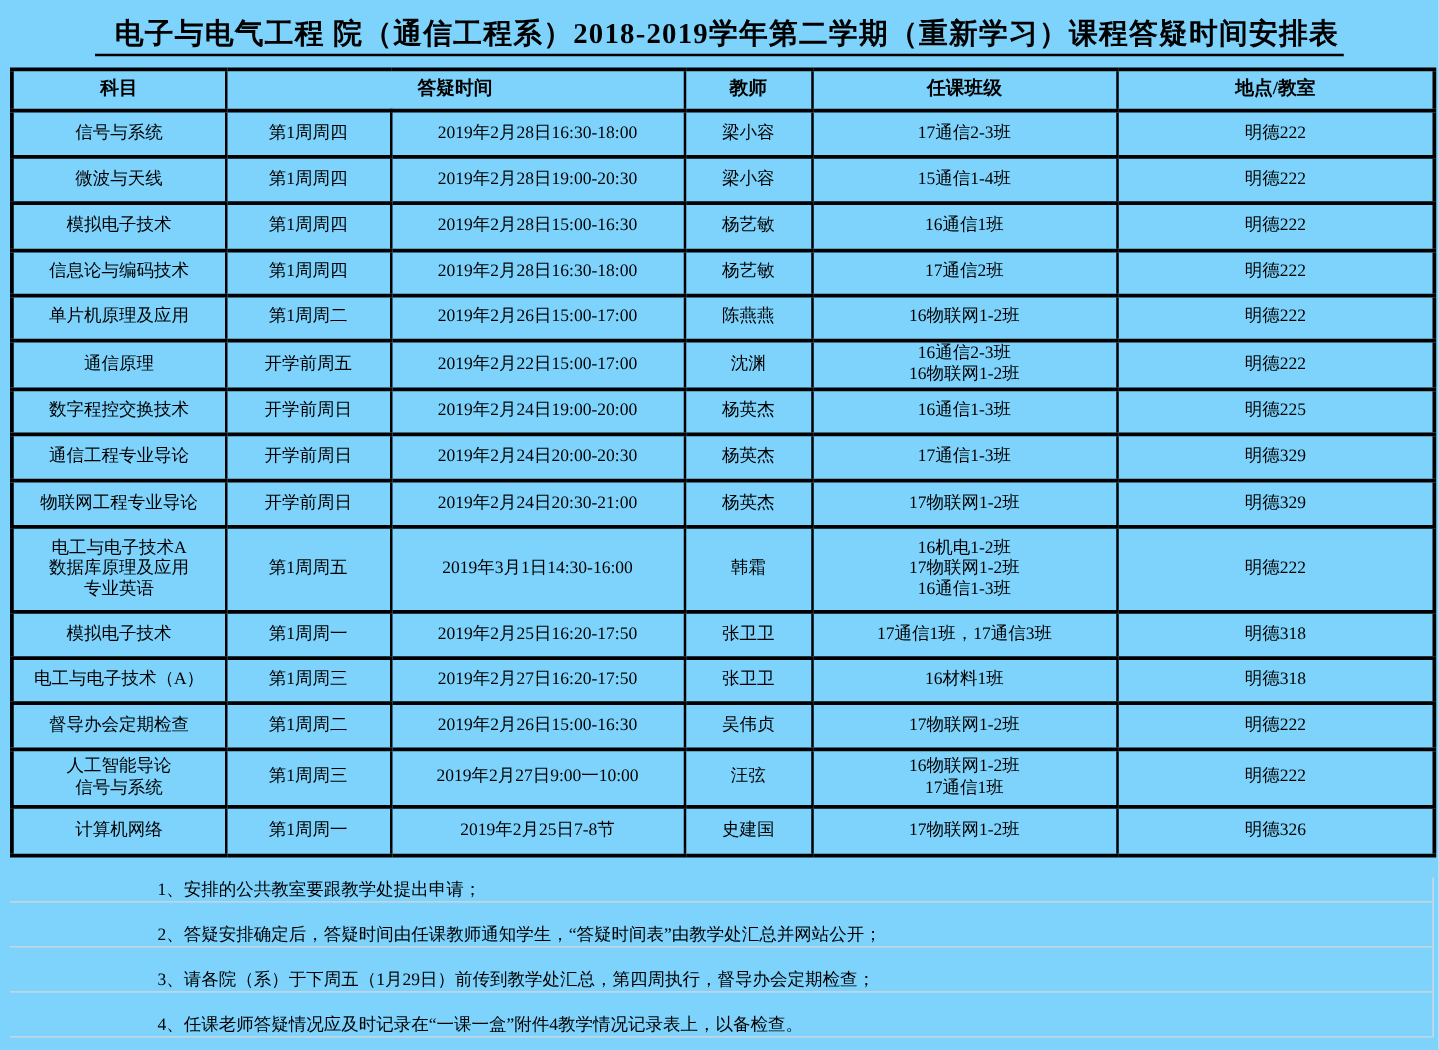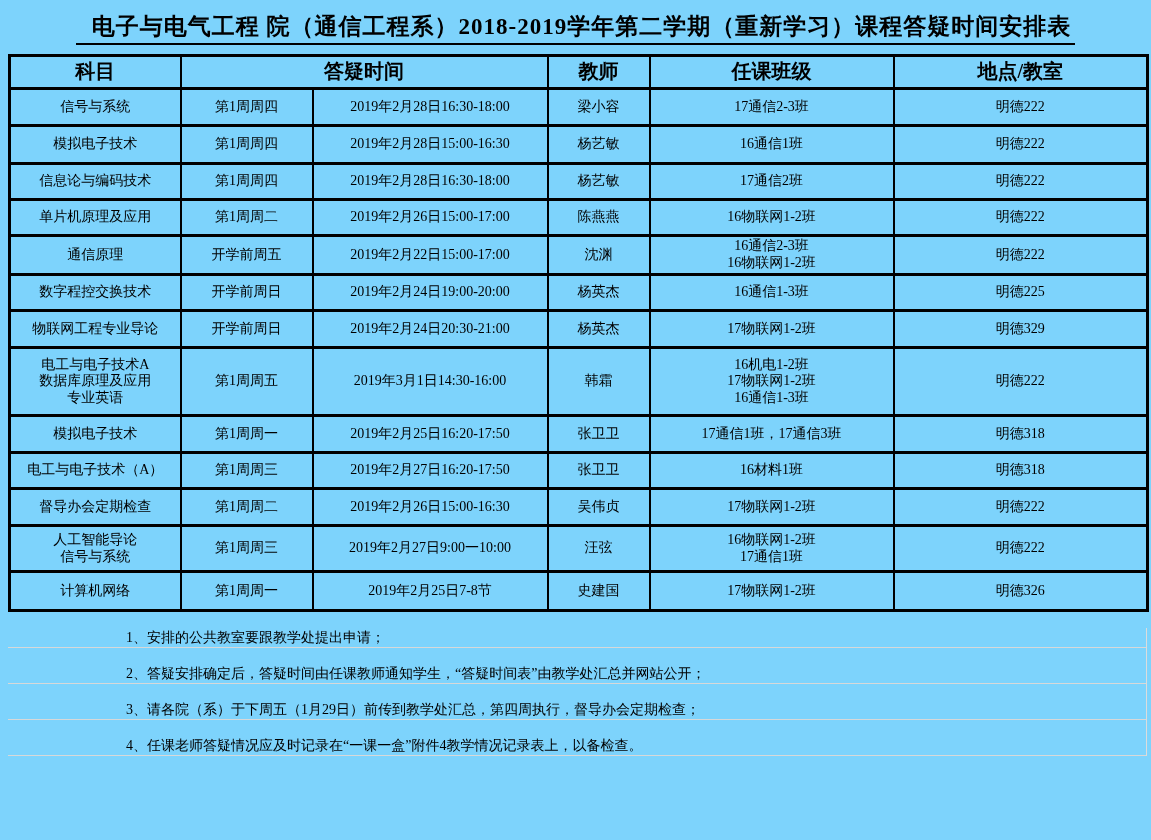--- a/index.html
+++ b/index.html
@@ -15,21 +15,21 @@
   table.schedule {
     border-collapse:collapse; table-layout:fixed; width:1138px; margin-left:8px;
     border:3px solid #000;
   }
   table.schedule th, table.schedule td {
     border:2px solid #000; border-top-width:3px; border-bottom-width:3px;
     text-align:center; vertical-align:middle;
     font-size:14px; line-height:1.18; padding:1px 3px;
     white-space:pre-line; overflow:hidden;
   }
-  table.schedule th { font-size:20px; font-weight:bold; height:28px; }
+  table.schedule th { font-size:15px; font-weight:bold; height:28px; }
   col.c-subject  { width:171px; }
   col.c-week     { width:132px; }
   col.c-datetime { width:235px; }
   col.c-teacher  { width:102px; }
   col.c-classes  { width:244px; }
   col.c-location { width:254px; }
   .notes { width:1138px; margin-left:8px; border-right:1px solid #dcdcdc; }
   .note-row {
     box-sizing:border-box; height:20px; display:flex; align-items:center;
     border-bottom:1px solid #d8d8d8; padding-left:118px;
@@ -65,20 +65,28 @@
     </thead>
     <tbody id="schedule-body">
         <tr style="height: 37px;">
           <td>信号与系统</td>
           <td>第1周周四</td>
           <td>2019年2月28日16:30-18:00</td>
           <td>梁小容</td>
           <td>17通信2-3班</td>
           <td>明德222</td>
         </tr>
+        <tr style="height: 37px;">
+          <td>微波与天线</td>
+          <td>第1周周四</td>
+          <td>2019年2月28日19:00-20:30</td>
+          <td>梁小容</td>
+          <td>15通信1-4班</td>
+          <td>明德222</td>
+        </tr>
         <tr style="height: 38px;">
           <td>模拟电子技术</td>
           <td>第1周周四</td>
           <td>2019年2月28日15:00-16:30</td>
           <td>杨艺敏</td>
           <td>16通信1班</td>
           <td>明德222</td>
         </tr>
         <tr style="height: 36px;">
           <td>信息论与编码技术</td>
@@ -105,20 +113,28 @@
 16物联网1-2班</td>
           <td>明德222</td>
         </tr>
         <tr style="height: 36px; margin-top: 27px;">
           <td>数字程控交换技术</td>
           <td>开学前周日</td>
           <td>2019年2月24日19:00-20:00</td>
           <td>杨英杰</td>
           <td>16通信1-3班</td>
           <td>明德225</td>
+        </tr>
+        <tr style="height: 37px;">
+          <td>通信工程专业导论</td>
+          <td>开学前周日</td>
+          <td>2019年2月24日20:00-20:30</td>
+          <td>杨英杰</td>
+          <td>17通信1-3班</td>
+          <td>明德329</td>
         </tr>
         <tr style="height: 37px;">
           <td>物联网工程专业导论</td>
           <td>开学前周日</td>
           <td>2019年2月24日20:30-21:00</td>
           <td>杨英杰</td>
           <td>17物联网1-2班</td>
           <td>明德329</td>
         </tr>
         <tr style="height: 68px;">

